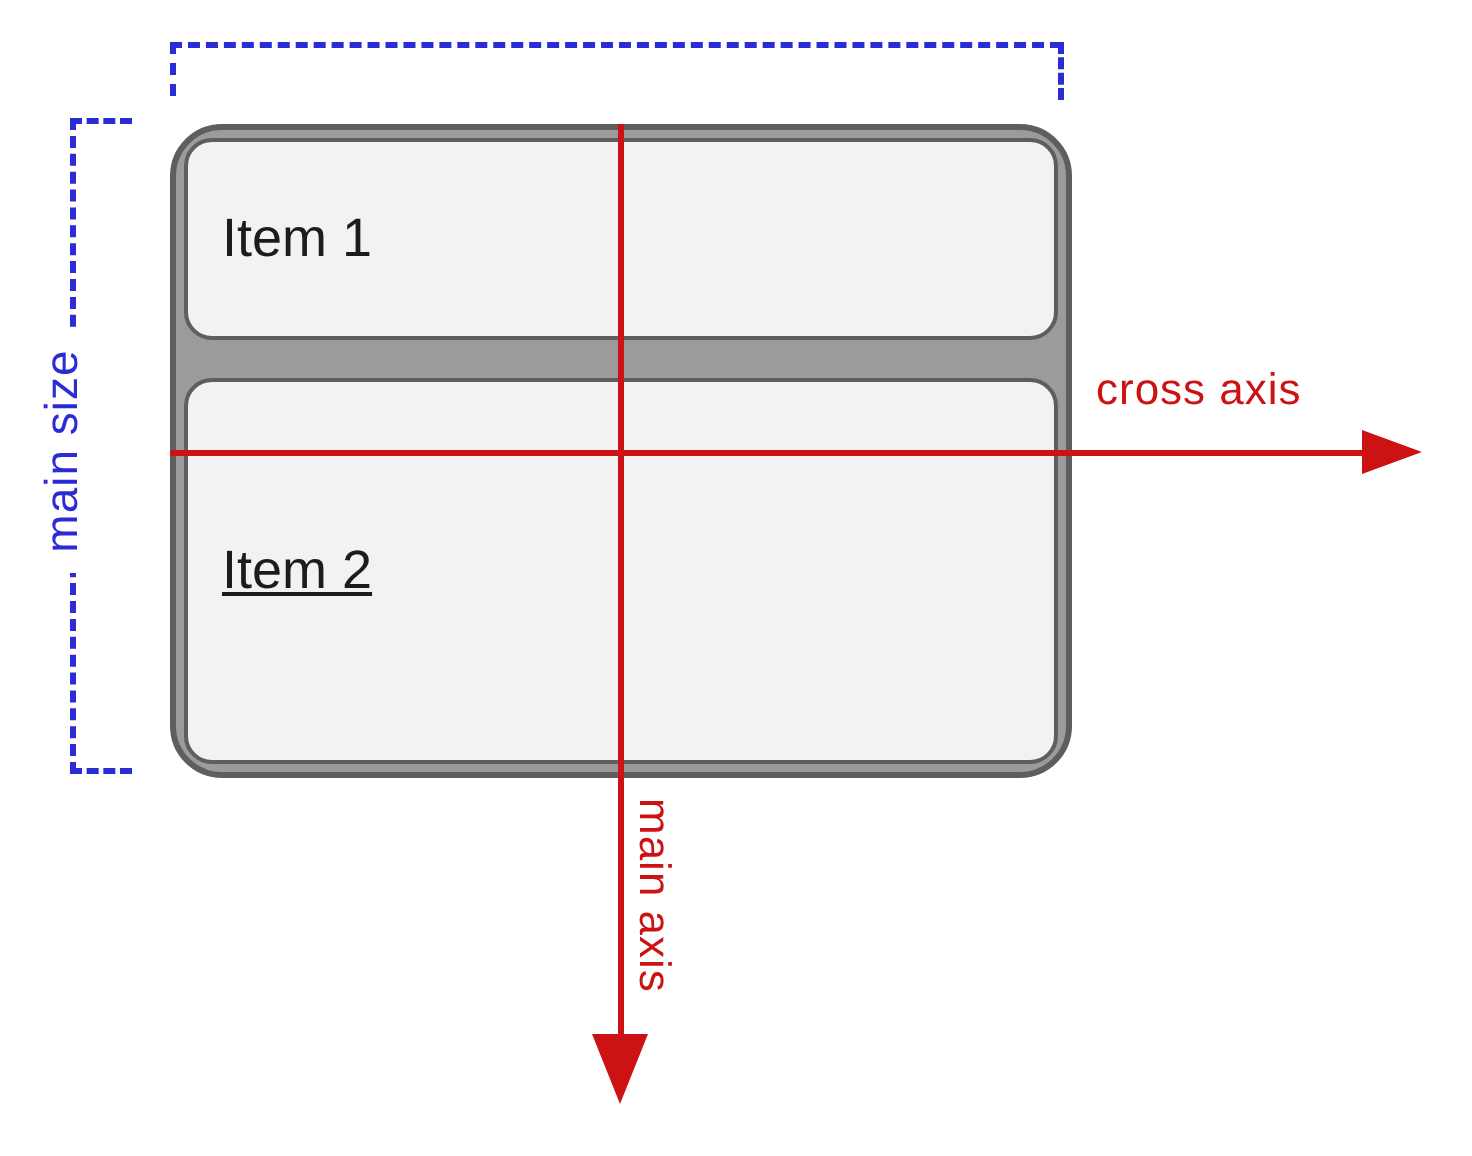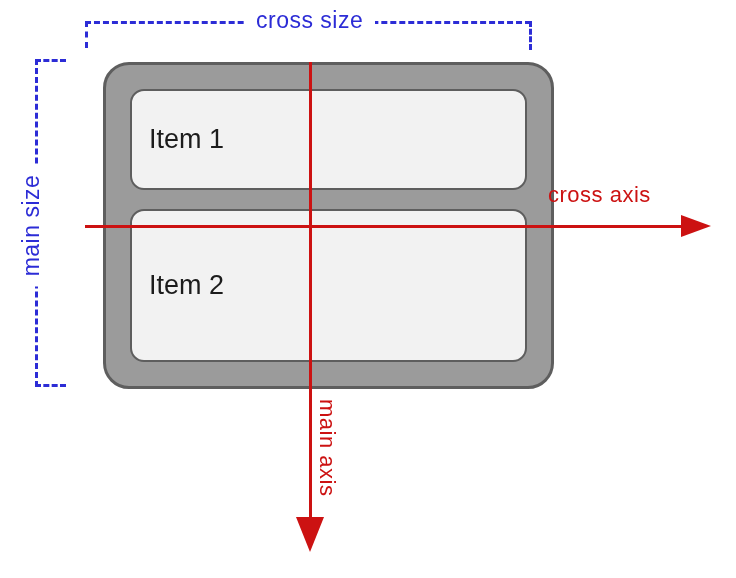--- a/index.html
+++ b/index.html
@@ -21,33 +21,33 @@
   .ms-tick-top{position:absolute;left:35px;top:59px;width:31px;height:0;border-top:3px dashed var(--size-annotation-blue);}
   .ms-tick-bot{position:absolute;left:35px;top:384px;width:31px;height:0;border-top:3px dashed var(--size-annotation-blue);}
   .main-size-label{
     position:absolute;left:-30px;top:211px;width:122px;height:29px;
     transform:rotate(-90deg);text-align:center;background:var(--background);
     font-size:23px;line-height:29px;letter-spacing:.5px;
     color:var(--size-annotation-blue);
   }
   
   .flex-container{
-    position:absolute;left:103px;top:62px;width:451px;height:327px;
+    position:absolute;left:85px;top:62px;width:451px;height:327px;
     box-sizing:border-box;background:var(--container-fill);
     border:3px solid var(--container-border);border-radius:26px;
-    padding:24px;display:flex;flex-direction:column;gap:19px;
+    padding:4px;display:flex;flex-direction:column;gap:19px;
   }
   .flex-item{
     box-sizing:border-box;background:var(--item-fill);
     border:2.5px solid var(--item-border);border-radius:14px;
     display:flex;align-items:center;padding-left:17px;
     font-size:27px;color:var(--item-text);
   }
   .item1{height:101px;flex:0 0 auto;}
-  .item2{flex:1;}
+  .item2{flex:1;text-decoration:underline;}
   
   .cross-axis-line{position:absolute;left:85px;top:225px;width:598px;height:2.5px;background:var(--axis-annotation-red);}
   .cross-axis-head{position:absolute;left:681px;top:215px;width:0;height:0;
     border-left:30px solid var(--axis-annotation-red);
     border-top:11px solid transparent;border-bottom:11px solid transparent;}
   .main-axis-line{position:absolute;left:309px;top:62px;width:2.5px;height:456px;background:var(--axis-annotation-red);}
   .main-axis-head{position:absolute;left:296px;top:517px;width:0;height:0;
     border-top:35px solid var(--axis-annotation-red);
     border-left:14px solid transparent;border-right:14px solid transparent;}
   .cross-axis-label{position:absolute;left:548px;top:183px;font-size:22px;line-height:24px;letter-spacing:.5px;color:var(--axis-annotation-red);text-align:right;}
@@ -74,18 +74,17 @@
     <div class="flex-item item2">
       <span>Item 2</span>
     </div>
   </div>
 
   <div class="cross-axis-line"></div>
   <div class="cross-axis-head"></div>
   <div class="main-axis-line"></div>
   <div class="main-axis-head"></div>
 
-  <div class="cross-size-label">cross size</div>
   <div class="main-size-label">main size</div>
   <div class="cross-axis-label">cross axis</div>
   <div class="main-axis-label">main axis</div>
 
 </div>
 
 </body></html>

